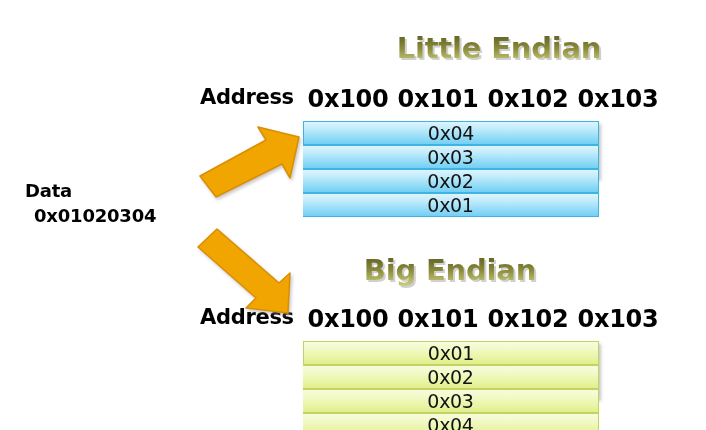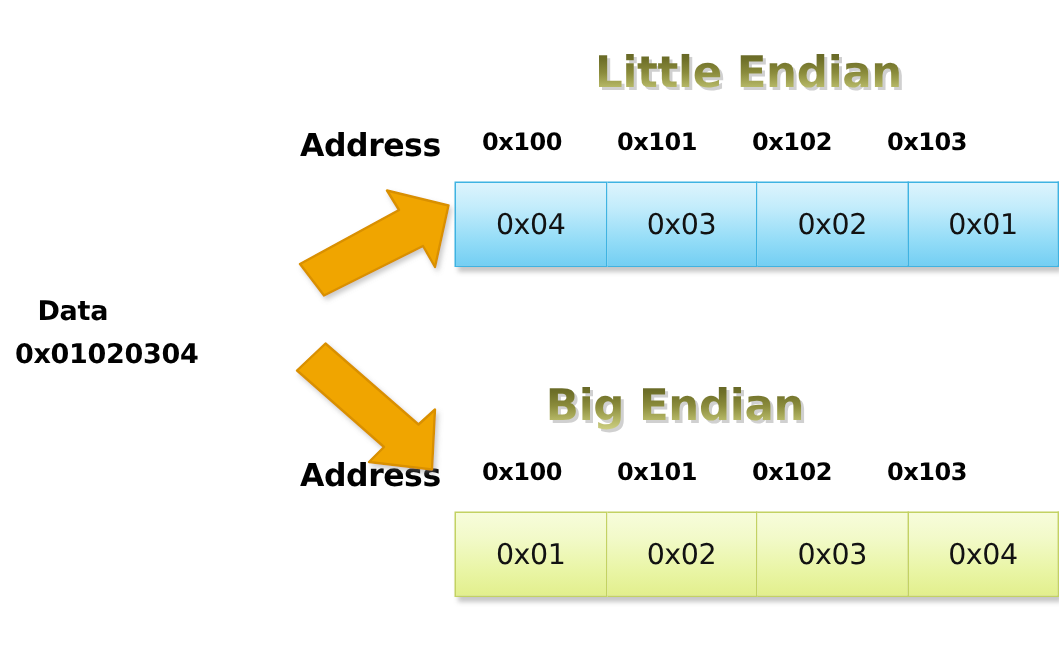--- a/index.html
+++ b/index.html
@@ -58,39 +58,40 @@
     color: #010101;
     white-space: nowrap;
   }
   .addr-label {
     font-size: 21px;
     letter-spacing: -0.3px;
   }
   .addr-head {
     position: absolute;
     font-family: "DejaVu Sans", sans-serif;
-    font-size: 16px;
+    font-size: 24px;
     font-weight: bold;
     color: #010101;
     text-align: center;
     letter-spacing: -0.3px;
     white-space: nowrap;
   }
   .data-label {
     font-size: 18px;
     letter-spacing: -0.2px;
   }
 
   
   .mem-table {
     position: absolute;
     display: flex;
-    width: 403px;
+    width: 296px;
     height: 57px;
     box-shadow: 2px 3px 3px rgba(130,130,130,0.45);
+    flex-direction: column;
   }
   .mem-cell {
     flex: 1 1 0;
     display: flex;
     align-items: center;
     justify-content: center;
     font-family: "DejaVu Sans", sans-serif;
     font-size: 19px;
     color: #121212;
     box-sizing: border-box;
@@ -116,22 +117,22 @@
   .arrow-svg {
     position: absolute;
     overflow: visible;
   }
 </style>
 </head>
 <body>
 
 <div id="canvas">
 
-  <div class="lbl data-label" style="left:25px; top:180px;margin-top:17px;">Data</div>
-  <div class="lbl data-label" style="left:10px; top:205px;margin-top:21px;">0x01020304</div>
+  <div class="lbl data-label" style="left:25px; top:180px;">Data</div>
+  <div class="lbl data-label" style="left:34px; top:205px;">0x01020304</div>
 
   <div class="title-shadow" style="left:381px; top:33px; width:240px;">Little Endian</div>
   <div class="section-title" style="left:379px; top:31px; width:240px;">Little Endian</div>
 
   <div class="lbl addr-label" style="left:200px; top:85px;">Address</div>
 
   <div class="addr-head" style="left:303px; top:85px; width:90px;">0x100</div>
   <div class="addr-head" style="left:393px; top:85px; width:90px;">0x101</div>
   <div class="addr-head" style="left:483px; top:85px; width:90px;">0x102</div>
   <div class="addr-head" style="left:573px; top:85px; width:90px;">0x103</div>

